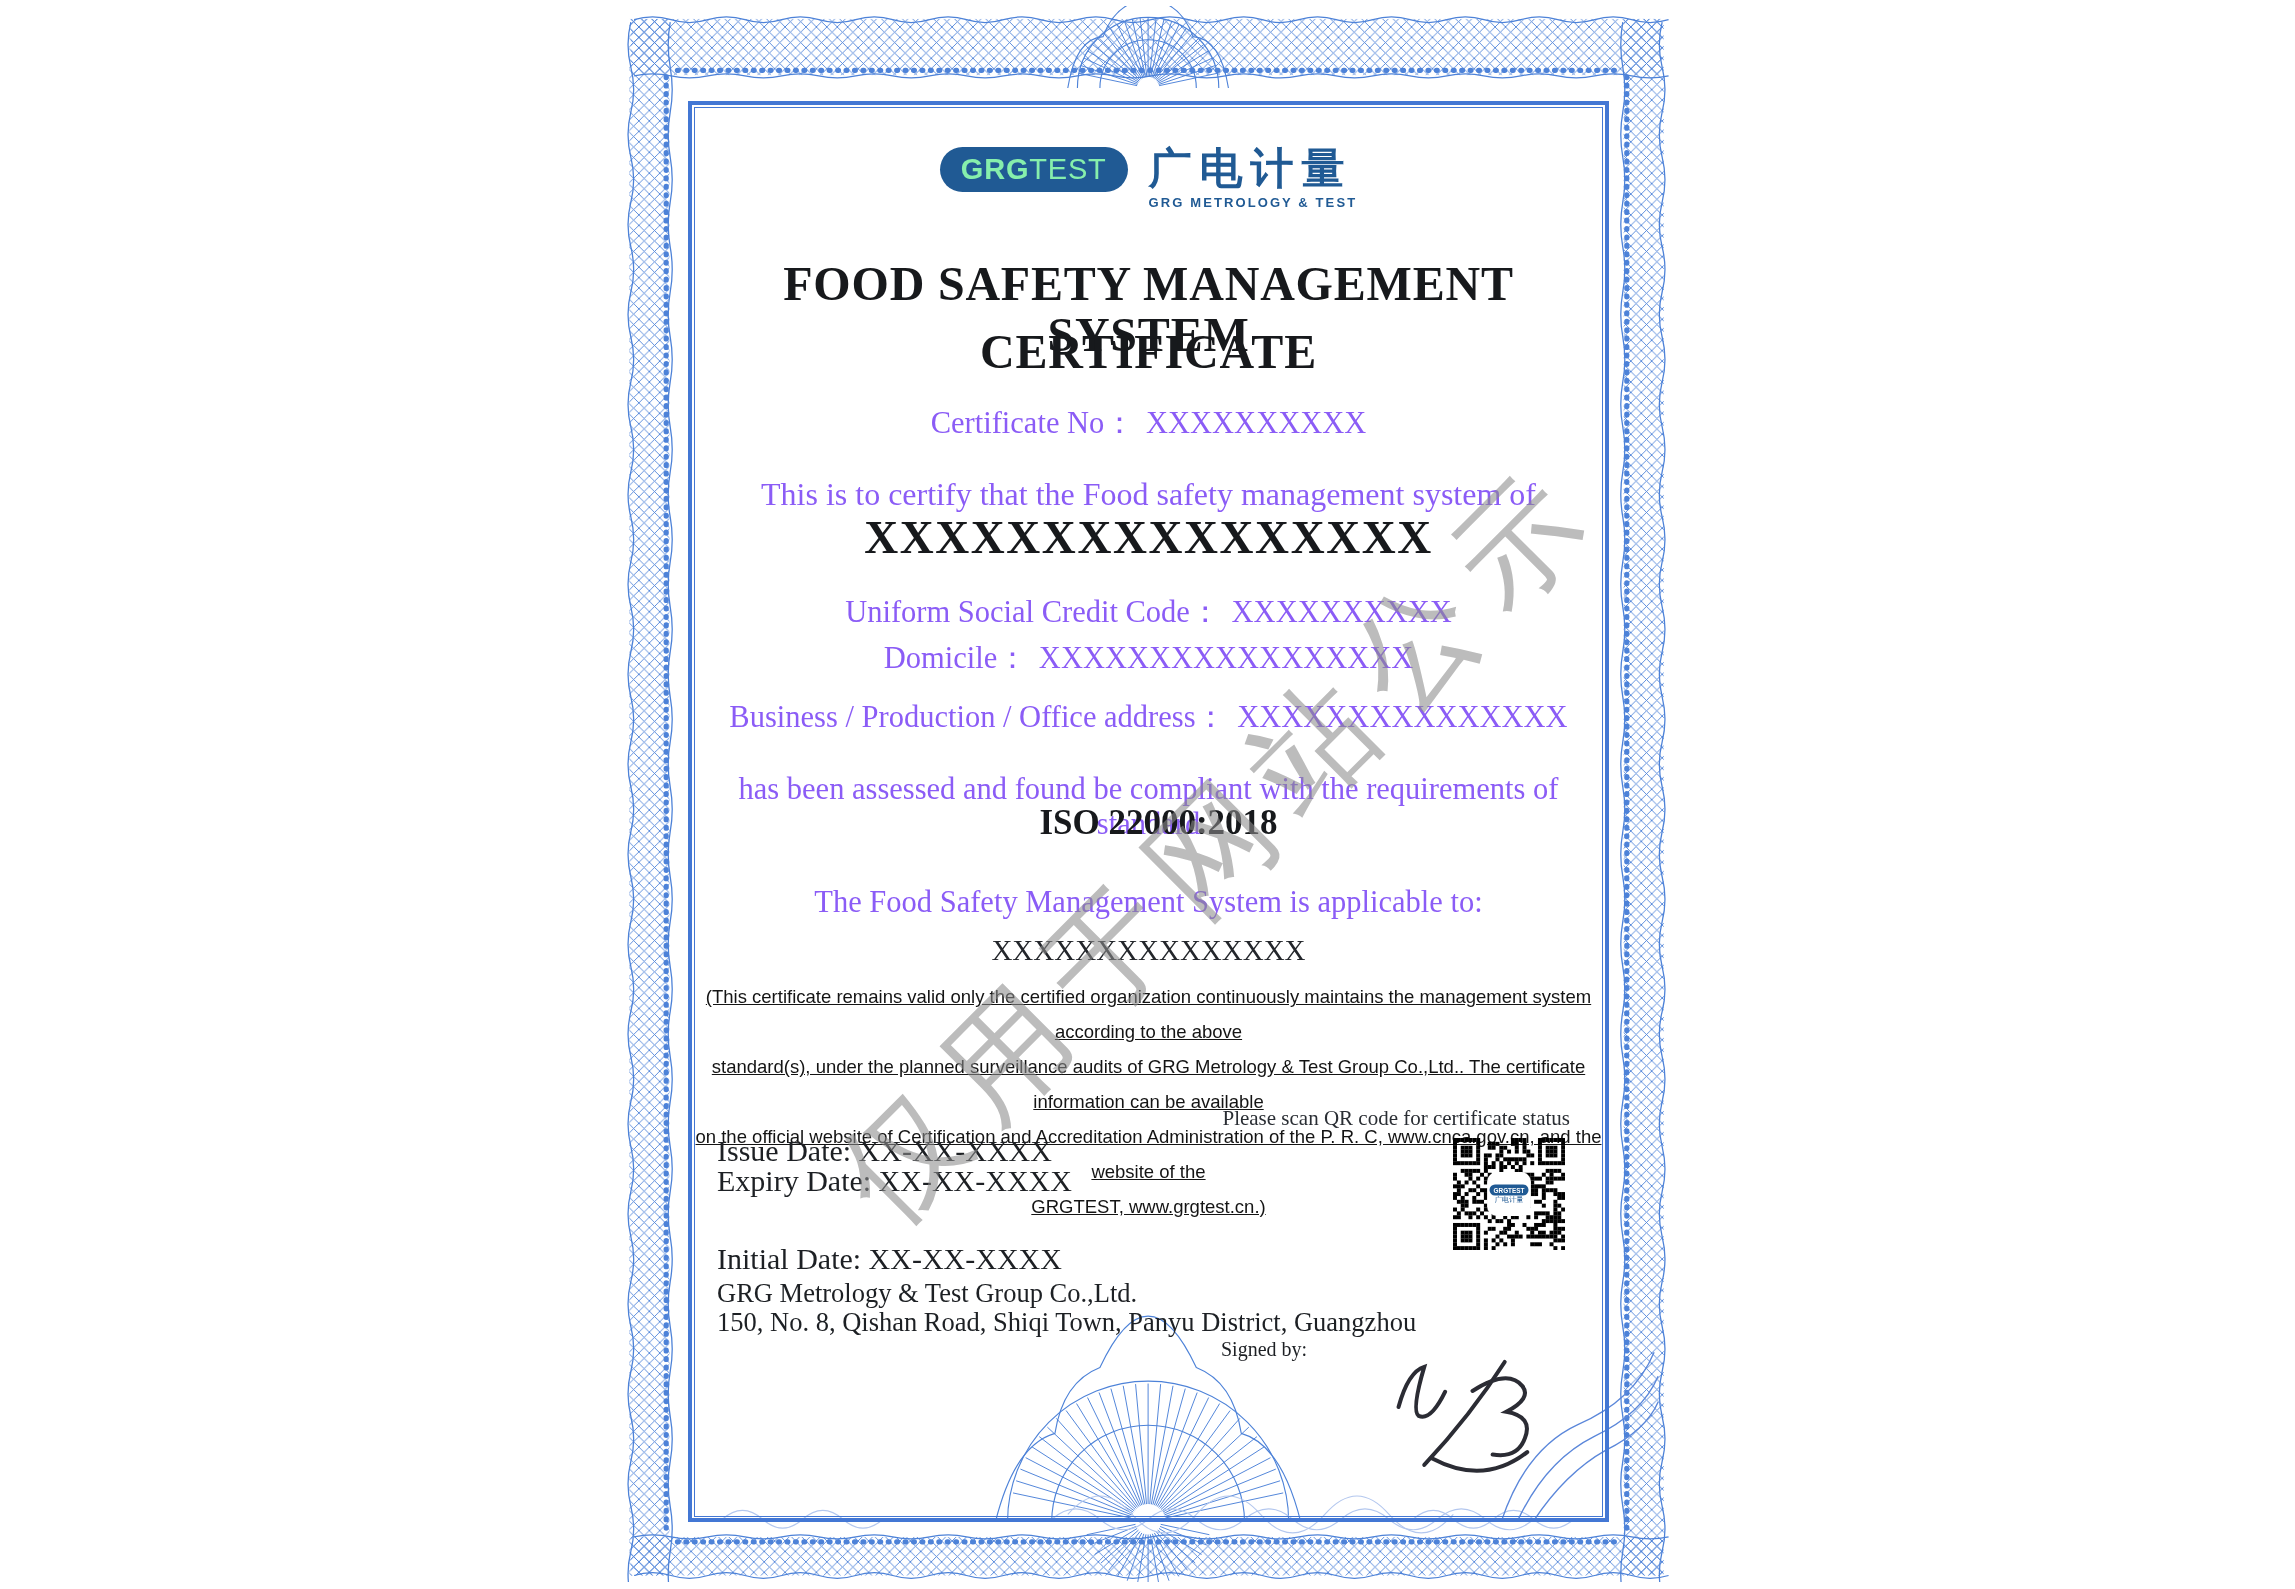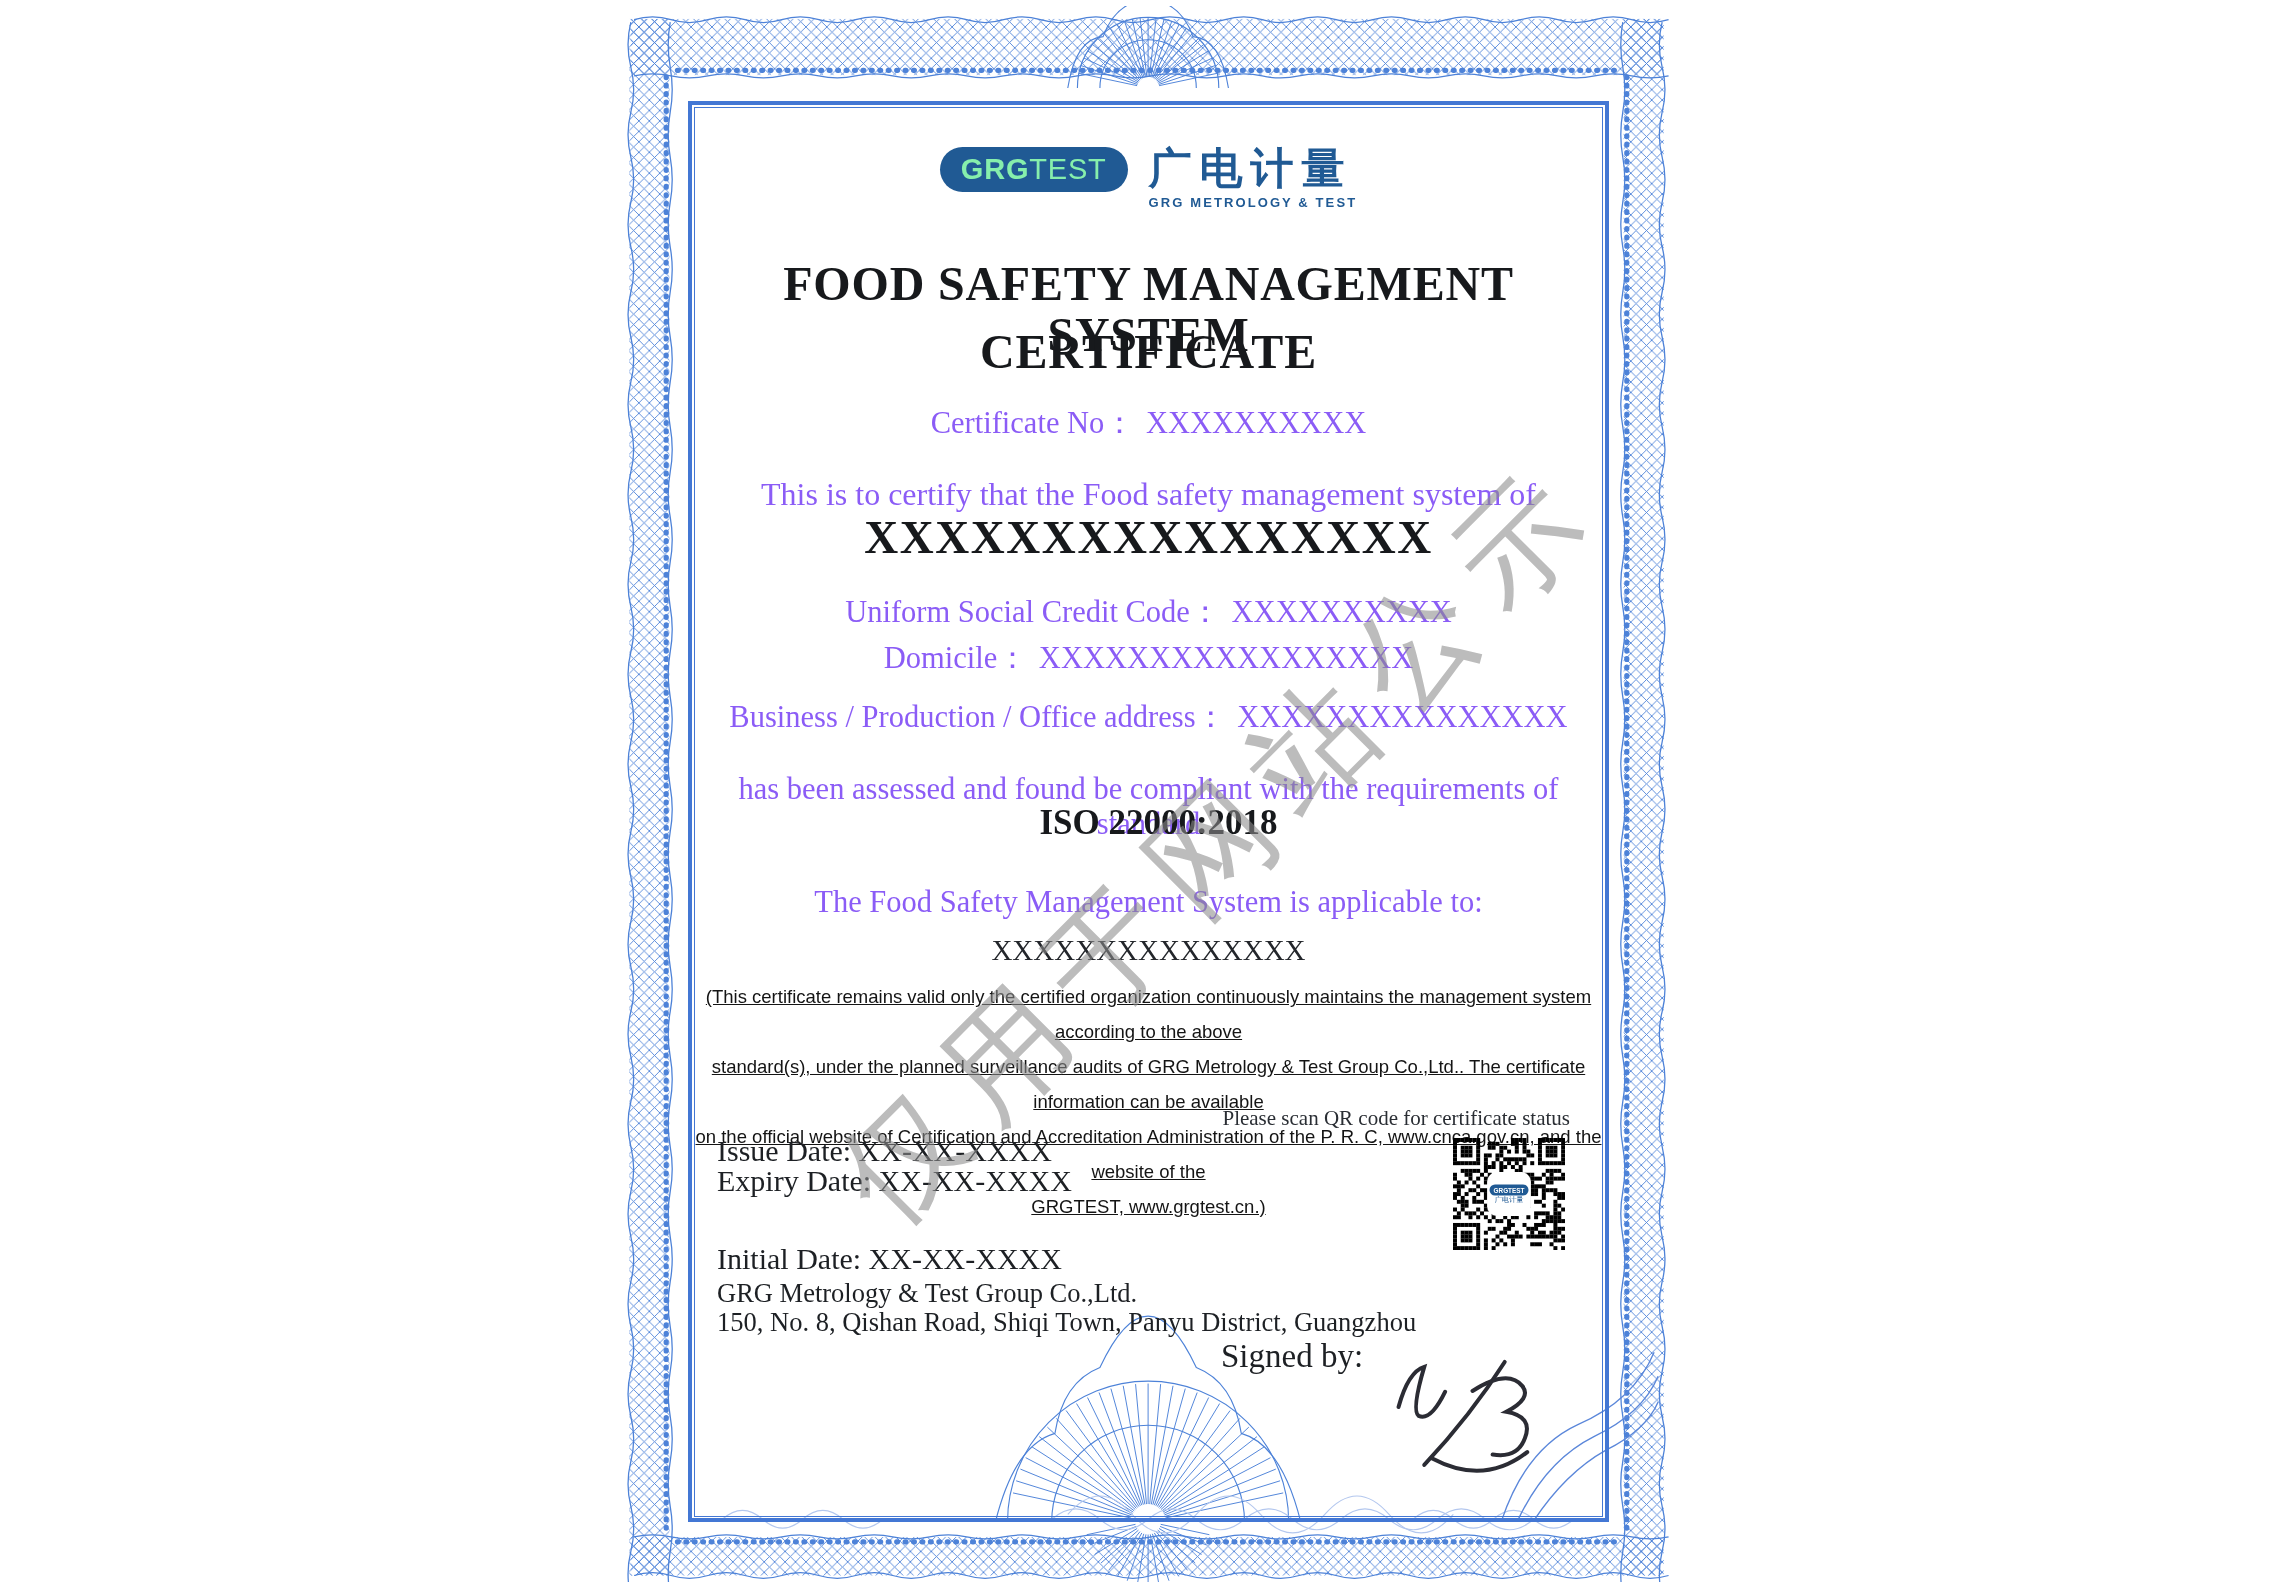--- a/index.html
+++ b/index.html
@@ -42,21 +42,21 @@
   .iso{top:797px;font-size:35px;font-weight:700;color:#17191c;padding-left:10px;}
   .applicable{top:879px;}
   .scopex{top:928px;font-size:29px;}
   .val{margin-left:11.2px;}
   .fineprint{top:973px;font-family:"Liberation Sans",sans-serif;font-size:18.5px;color:#141414;line-height:35px;text-decoration:underline;}
   .scanhint{top:1100px;right:105px;font-size:21px;color:#2a2e34;text-align:right;}
   .dates{left:99px;font-size:30px;color:#1d2024;}
   .d1{top:1128px;} .d2{top:1158px;} .d3{top:1236px;}
   .foot{left:99px;font-size:26.5px;color:#1d2024;}
   .f1{top:1272px;} .f2{top:1301px;}
-  .signedby{left:603px;top:1332px;font-size:33px;color:#1d2024;}
+  .signedby{left:603px;top:1332px;font-size:20px;color:#1d2024;}
   .qr-wrap{left:835px;top:1132px;width:112px;height:112px;z-index:10;}
   .qr-wrap svg{position:absolute;inset:0;fill:#000;}
   .qr-logo{position:absolute;left:50%;top:50%;transform:translate(-50%,-50%);width:39px;height:39px;
            background:#fff;border-radius:7.2px;box-shadow:0 0 0 2.4px #ffffff;display:flex;flex-direction:column;
            align-items:center;justify-content:center;gap:1.6px;}
   .qr-pill{background:var(--logo_navy,#205a94);color:#fff;border-radius:6.4px;font-size:6.4px;font-weight:700;
            padding:1.6px 4px;font-family:"Liberation Sans",sans-serif;}
   .qr-cn{font-size:7.2px;color:var(--logo_navy,#205a94);letter-spacing:0px;line-height:7.2px;}
   .signature{left:758px;top:1351px;width:185px;height:129px;z-index:11;}
   .signature path{stroke:#2b2c34;stroke-width:5;fill:none;stroke-linecap:round;}

